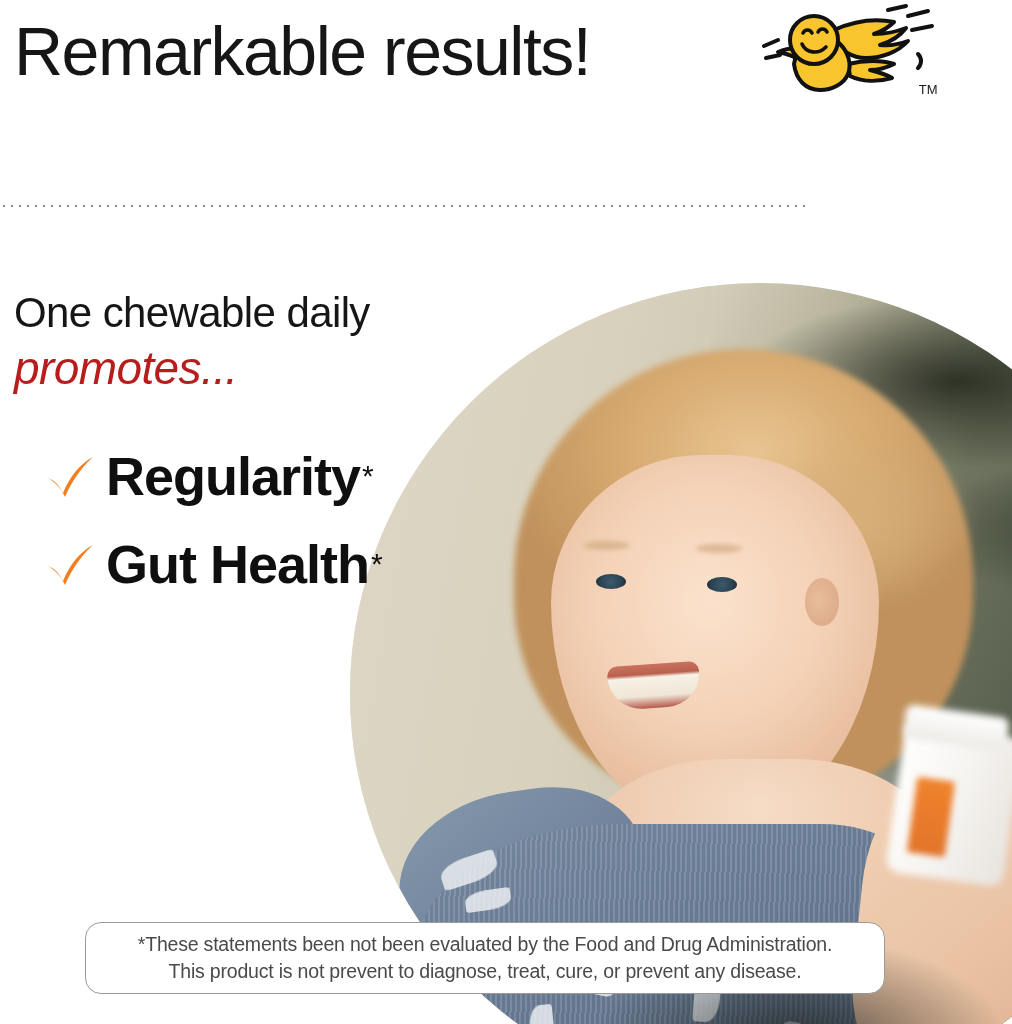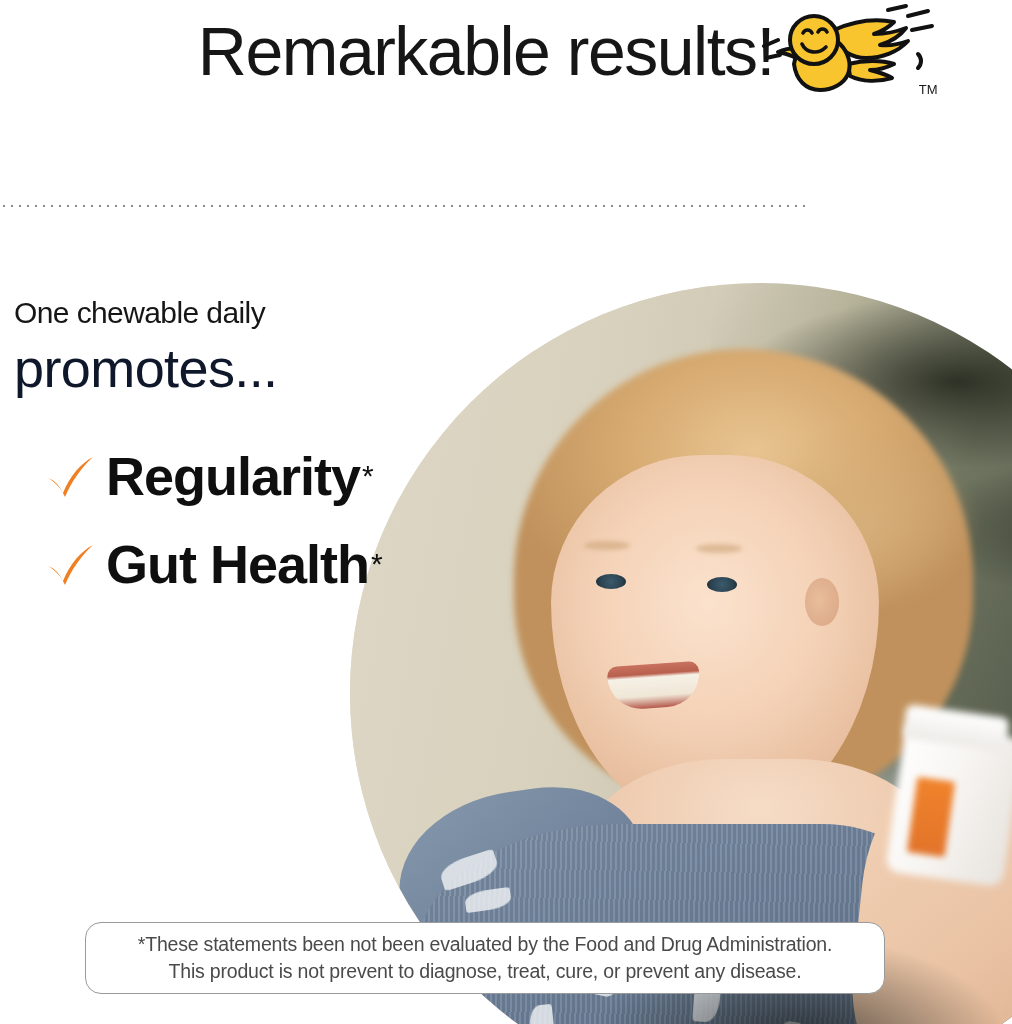--- a/index.html
+++ b/index.html
@@ -43,21 +43,20 @@
     letter-spacing: 0;
   }
   .hl-line2 {
     font-size: 68px;
     line-height: 82px;
     font-weight: 400;
     color: #161616;
     letter-spacing: -1.5px;
     white-space: nowrap;
     margin-top: 2px;
-    text-align: right;
   }
 
   
   .logo {
     position: absolute;
     left: 748px;
     top: 2px;
     width: 200px;
     height: 104px;
   }
@@ -87,32 +86,33 @@
 
   
   .subhead {
     position: absolute;
     left: 14px;
     top: 285px;
     width: 470px;
     z-index: 5;
   }
   .sub-line1 {
-    font-size: 30px;
+    font-size: 42px;
     line-height: 56px;
     font-weight: 400;
     color: #161616;
     letter-spacing: -0.6px;
     white-space: nowrap;
   }
   .sub-line2 {
-    font-size: 54px;
+    font-size: 46px;
     line-height: 54px;
     font-weight: 400;
-    color: #0f172a;
+    font-style: italic;
+    color: #b91c1c;
     letter-spacing: -0.6px;
     white-space: nowrap;
   }
 
   
   .benefits {
     position: absolute;
     left: 44px;
     top: 432px;
     z-index: 5;

